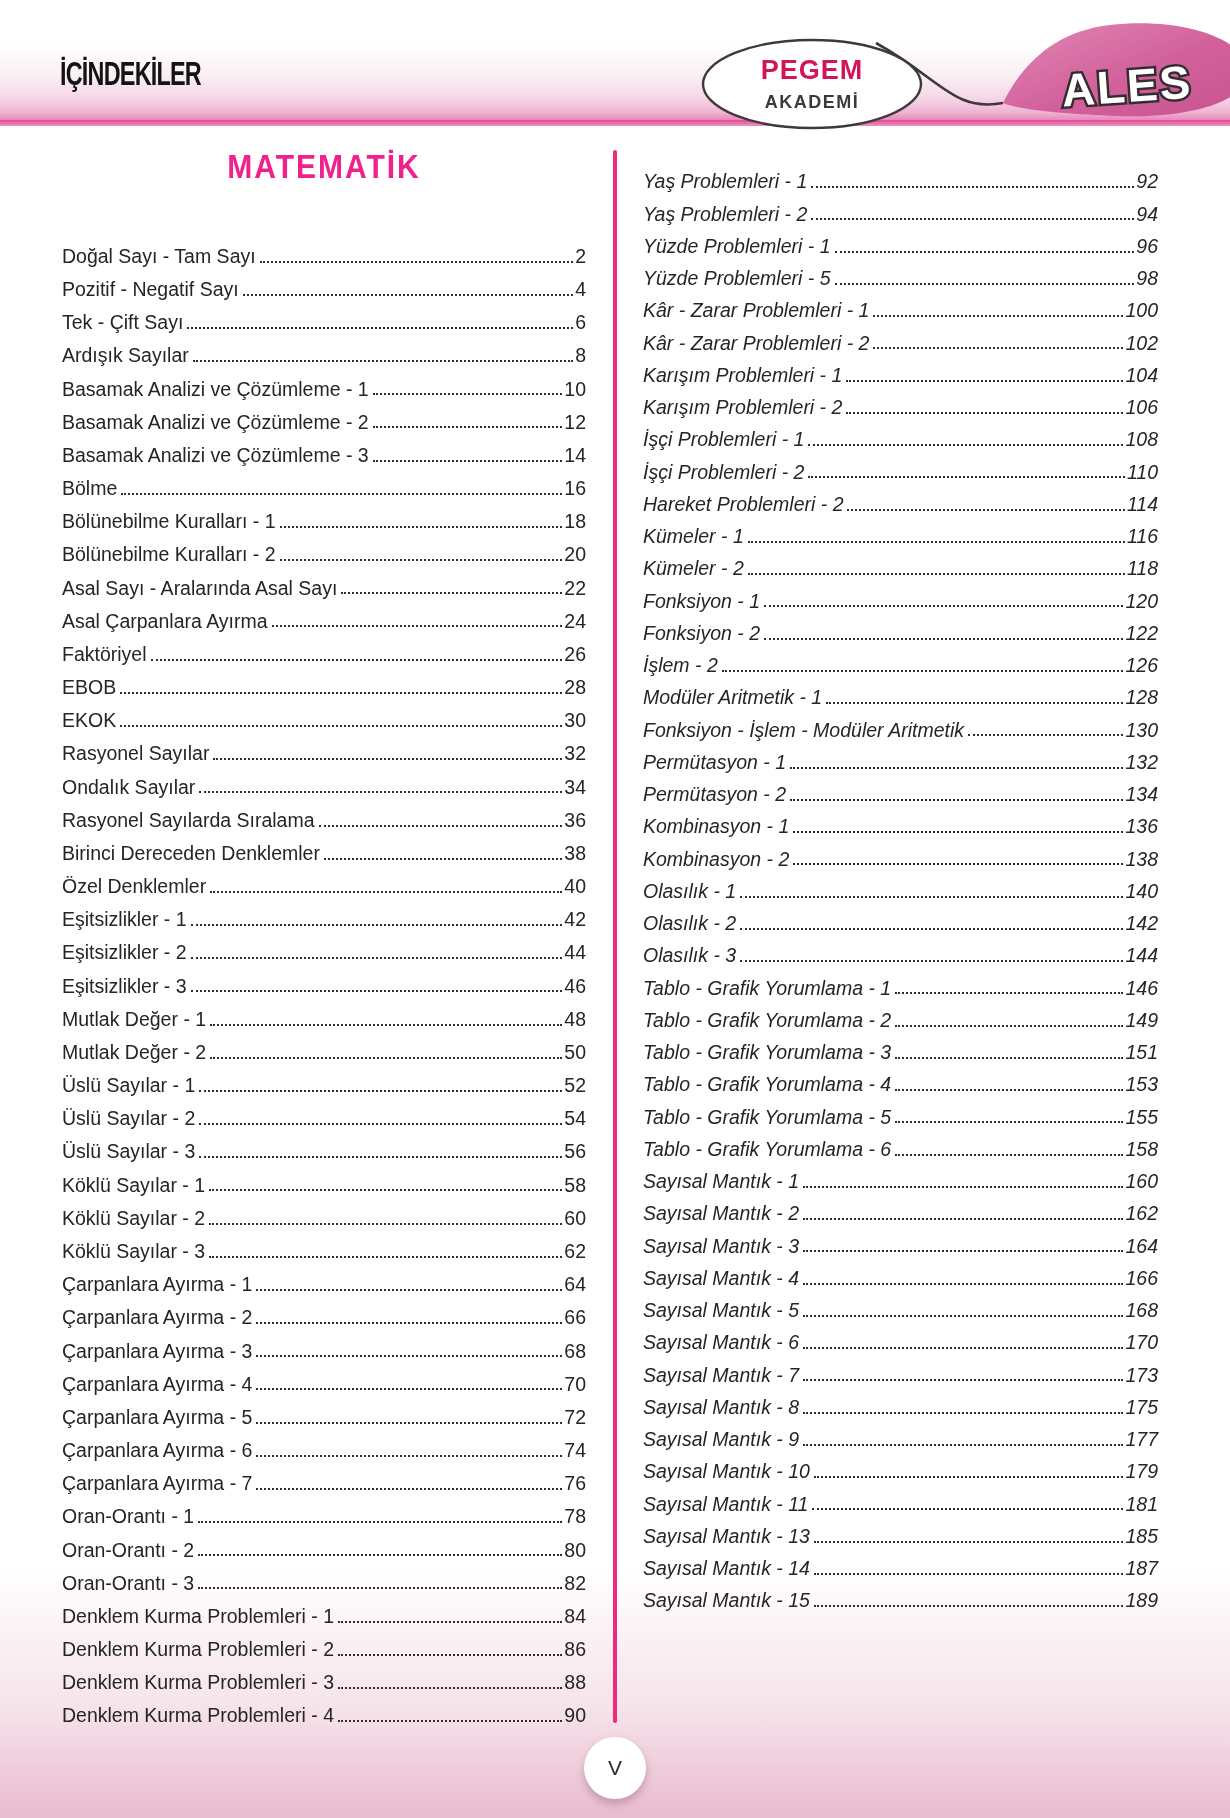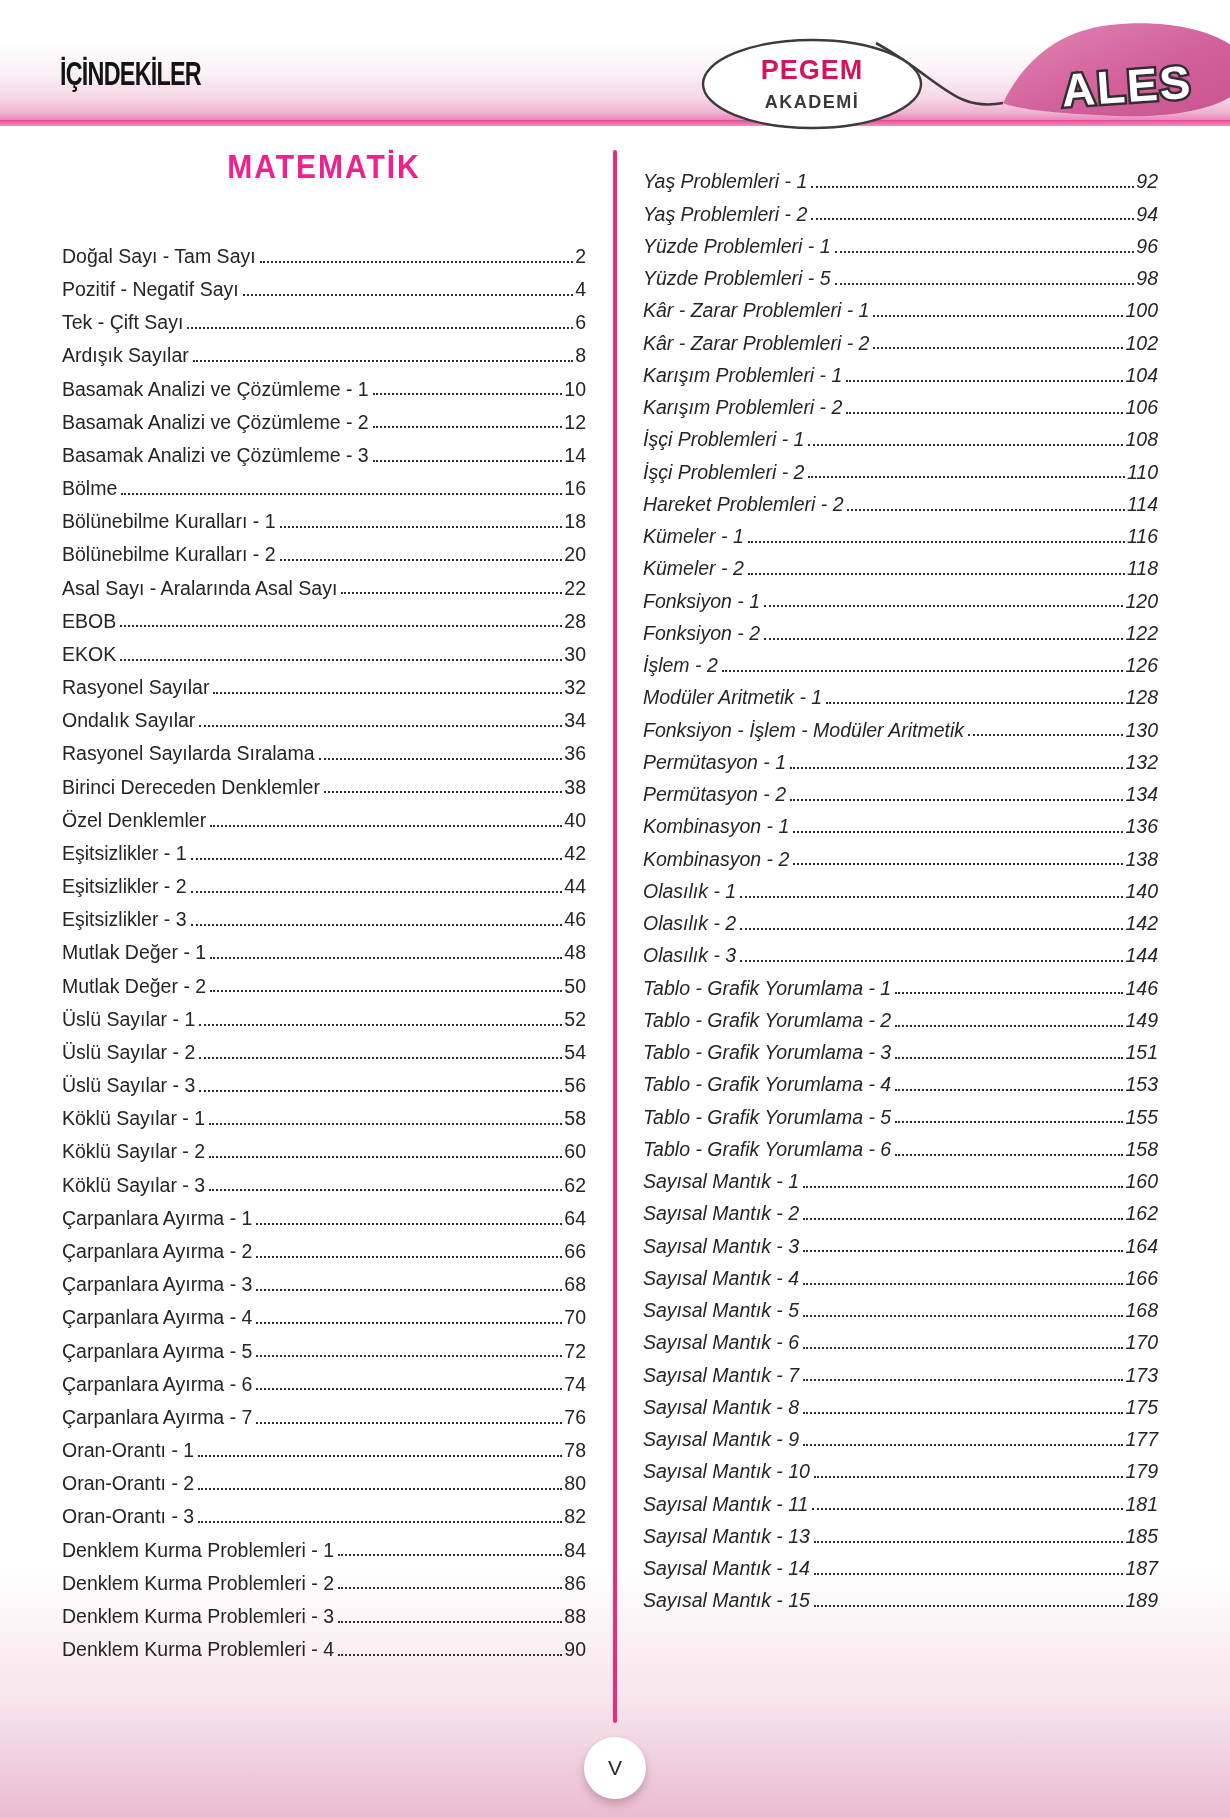--- a/index.html
+++ b/index.html
@@ -178,21 +178,31 @@
       <span class="toc-leader"></span>
       <span class="toc-page">20</span>
     </div>
 
     <div class="toc-row">
       <span class="toc-label">Asal Sayı - Aralarında Asal Sayı</span>
       <span class="toc-leader"></span>
       <span class="toc-page">22</span>
     </div>
 
-
+    <div class="toc-row">
+      <span class="toc-label">Asal Çarpanlara Ayırma</span>
+      <span class="toc-leader"></span>
+      <span class="toc-page">24</span>
+    </div>
+
+    <div class="toc-row">
+      <span class="toc-label">Faktöriyel</span>
+      <span class="toc-leader"></span>
+      <span class="toc-page">26</span>
+    </div>
 
     <div class="toc-row">
       <span class="toc-label">EBOB</span>
       <span class="toc-leader"></span>
       <span class="toc-page">28</span>
     </div>
 
     <div class="toc-row">
       <span class="toc-label">EKOK</span>
       <span class="toc-leader"></span>

